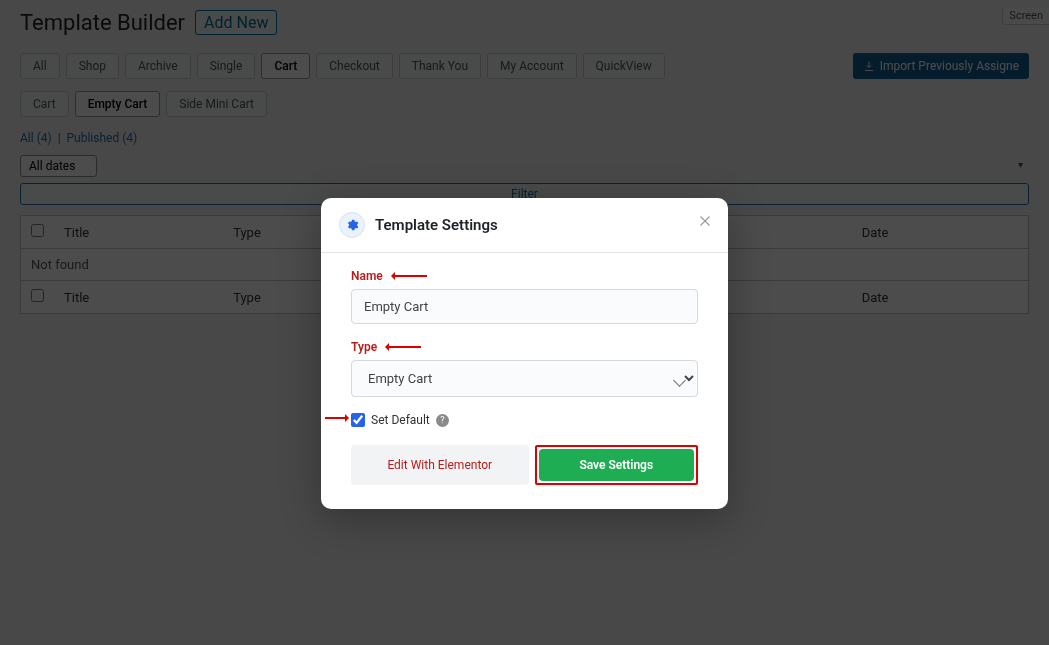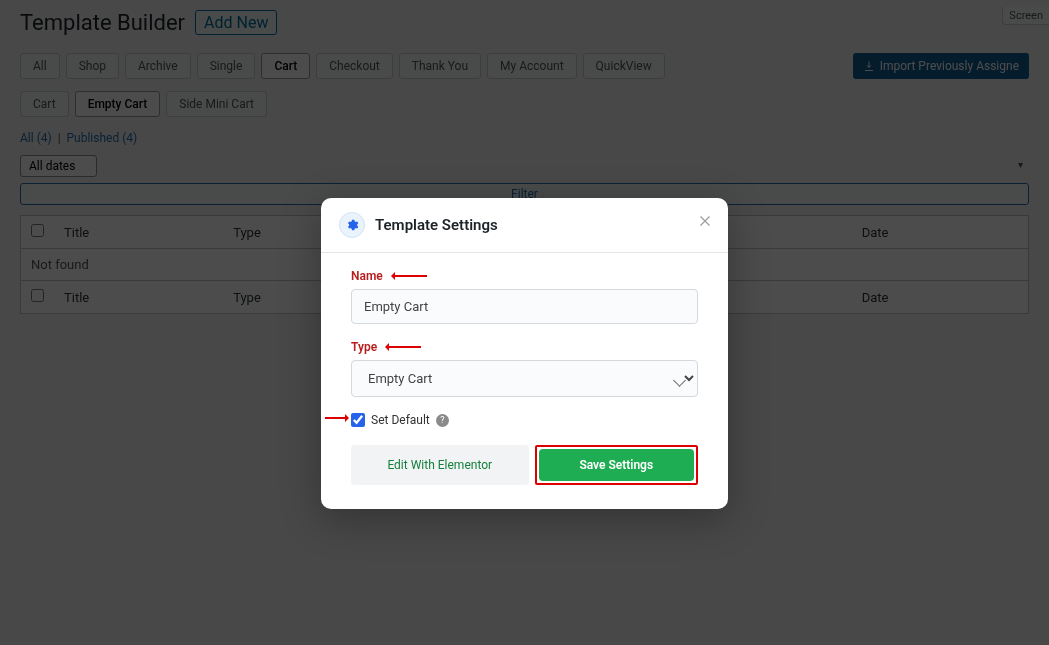--- a/index.html
+++ b/index.html
@@ -41,21 +41,21 @@
 .arrow-red::before { content: ""; position: absolute; left: -6px; top: -3px; border: 4px solid transparent; border-right-color: #d00; }
 .form-input, .form-select { width: 100%; border: 1px solid #d5d8dc; background: #fafbfc; padding: 9px 12px; font-size: 13px; border-radius: 4px; color: #444; margin-bottom: 16px; }
 .form-select-wrap { position: relative; }
 .form-select-wrap::after { content: ""; position: absolute; right: 14px; top: 16px; width: 8px; height: 8px; border-right: 1.5px solid #666; border-bottom: 1.5px solid #666; transform: rotate(45deg); pointer-events: none; }
 .checkbox-row { display: flex; align-items: center; gap: 6px; font-size: 12px; color: #333; margin-bottom: 18px; position: relative; }
 .checkbox-row input { width: 14px; height: 14px; accent-color: #2563eb; }
 .help-icon { width: 13px; height: 13px; border-radius: 50%; background: #8a8a8a; color: #fff; font-size: 9px; display: inline-flex; align-items: center; justify-content: center; }
 .arrow-left-pointer { position: absolute; left: -26px; top: 4px; width: 22px; height: 2px; background: #d00; }
 .arrow-left-pointer::after { content: ""; position: absolute; right: -6px; top: -3px; border: 4px solid transparent; border-left-color: #d00; }
 .modal-actions { display: flex; gap: 6px; }
-.btn-grey { flex: 1; background: #f1f3f5; border: none; color: #15803d; padding: 11px; font-size: 12px; border-radius: 4px; cursor: pointer; }
+.btn-grey { flex: 1; background: #f1f3f5; border: none; color: #b91c1c; padding: 11px; font-size: 12px; border-radius: 4px; cursor: pointer; }
 .btn-green-wrap { flex: 1; border: 2px solid #d00; padding: 2px; border-radius: 2px; }
 .btn-green { width: 100%; background: #1fad54; border: none; color: #fff; padding: 9px; font-size: 12px; font-weight: 600; border-radius: 4px; cursor: pointer; }
 </style>
 </head>
 <body>
 
 <div class="page">
   <div class="top-right">
     <button class="screen-opt">Screen</button>
   </div>

